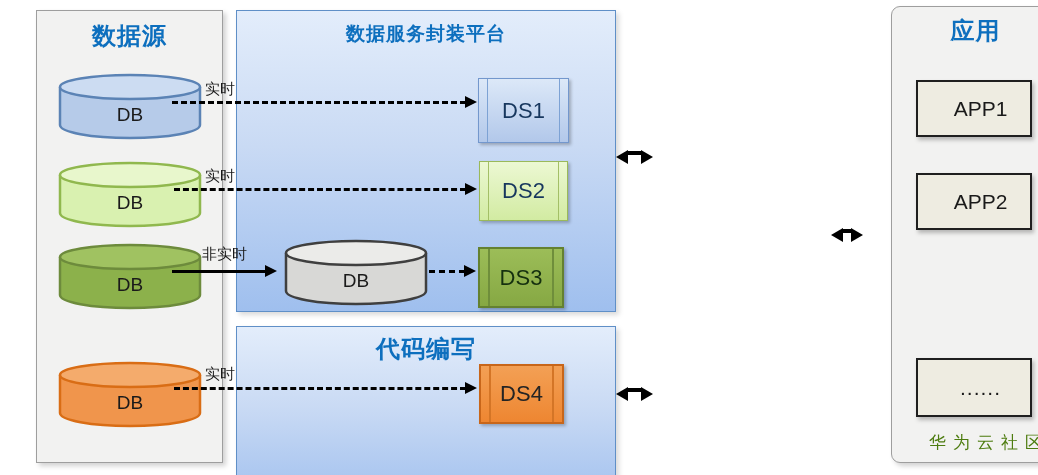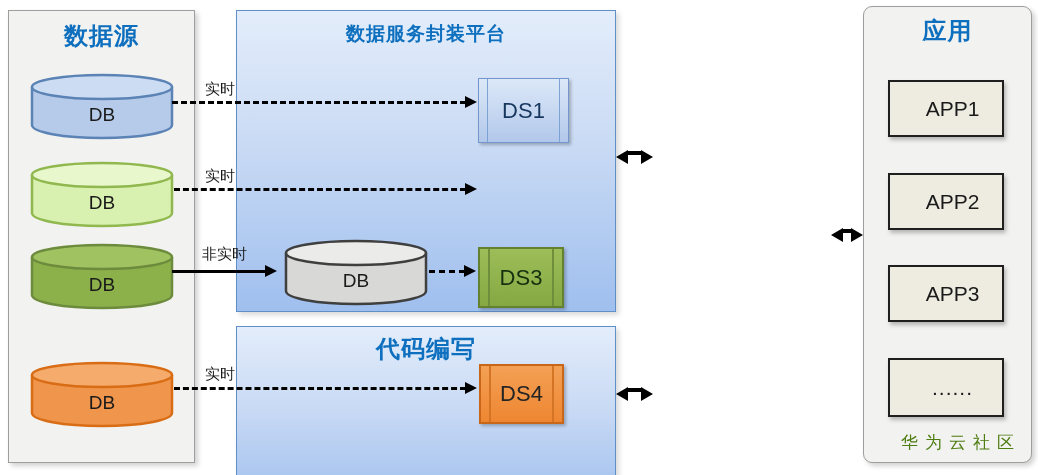--- a/index.html
+++ b/index.html
@@ -6,20 +6,21 @@
   html,body { background:#ffffff; }
   body { font-family:"Liberation Sans","DejaVu Sans",sans-serif; }
   #canvas { position:relative; width:1038px; height:475px; background:#ffffff; overflow:hidden; }
 
   
   .panel { position:absolute; }
   .gray-panel {
     background:#f2f2f1;
     border:1px solid #9e9e9e;
     box-shadow:3px 3px 5px rgba(0,0,0,0.18);
+    margin-left:28px;
   }
   .blue-panel {
     background:linear-gradient(to bottom,#e3edfb 0%,#c9daf4 45%,#9fbfee 100%);
     border:1px solid #5f8fc7;
     box-shadow:3px 3px 5px rgba(0,0,0,0.15);
   }
   .panel-title {
     position:absolute; left:0; right:0; text-align:center;
     color:#0d6fbe; font-weight:700; font-size:24px; letter-spacing:1px;
   }
@@ -164,40 +165,40 @@
       <path d="M3 14 V52 A70 13 0 0 0 143 52 V14" fill="#f0954c" stroke="#d96d15" stroke-width="2.5"></path>
       <ellipse cx="73" cy="14" rx="70" ry="12" fill="#f4ab6c" stroke="#d96d15" stroke-width="2.5"></ellipse>
       <text x="73" y="48" text-anchor="middle">DB</text>
     </svg>
   </div>
 
   <div id="platform-panel" class="panel blue-panel">
     <div class="panel-title">数据服务封装平台</div>
 
     <div id="ds1" class="ds-box">DS1</div>
+    <div id="ds2" class="ds-box">DS2</div>
     <div id="ds3" class="ds-box">DS3</div>
 
     <svg id="cyl-gray" class="cyl" width="147" height="68" viewBox="0 0 147 68">
       <path d="M3 14 V52 A70 13 0 0 0 143 52 V14" fill="#d8d8d6" stroke="#3f3f3f" stroke-width="2.5"></path>
       <ellipse cx="73" cy="14" rx="70" ry="12" fill="#ebebe9" stroke="#3f3f3f" stroke-width="2.5"></ellipse>
       <text x="73" y="48" text-anchor="middle">DB</text>
     </svg>
   </div>
 
   <div id="coding-panel" class="panel blue-panel">
     <div class="panel-title">代码编写</div>
     <div id="ds4" class="ds-box">DS4</div>
   </div>
 
 
   <div id="apps-panel" class="panel gray-panel">
     <div class="panel-title">应用</div>
     <div id="app1" class="app-box">APP1</div>
     <div id="app2" class="app-box">APP2</div>
-    <div id="app3" class="app-box">APP3</div>
     <div id="app4" class="app-box">......</div>
     <div id="watermark">华为云社区</div>
   </div>
 
   <div id="flow1" class="arrow dashed head-right"></div>
   <div id="flow2" class="arrow dashed head-right"></div>
   <div id="flow3" class="arrow solid head-right"></div>
   <div id="flow3b" class="arrow dashed head-right"></div>
   <div id="flow4" class="arrow dashed head-right"></div>
 

